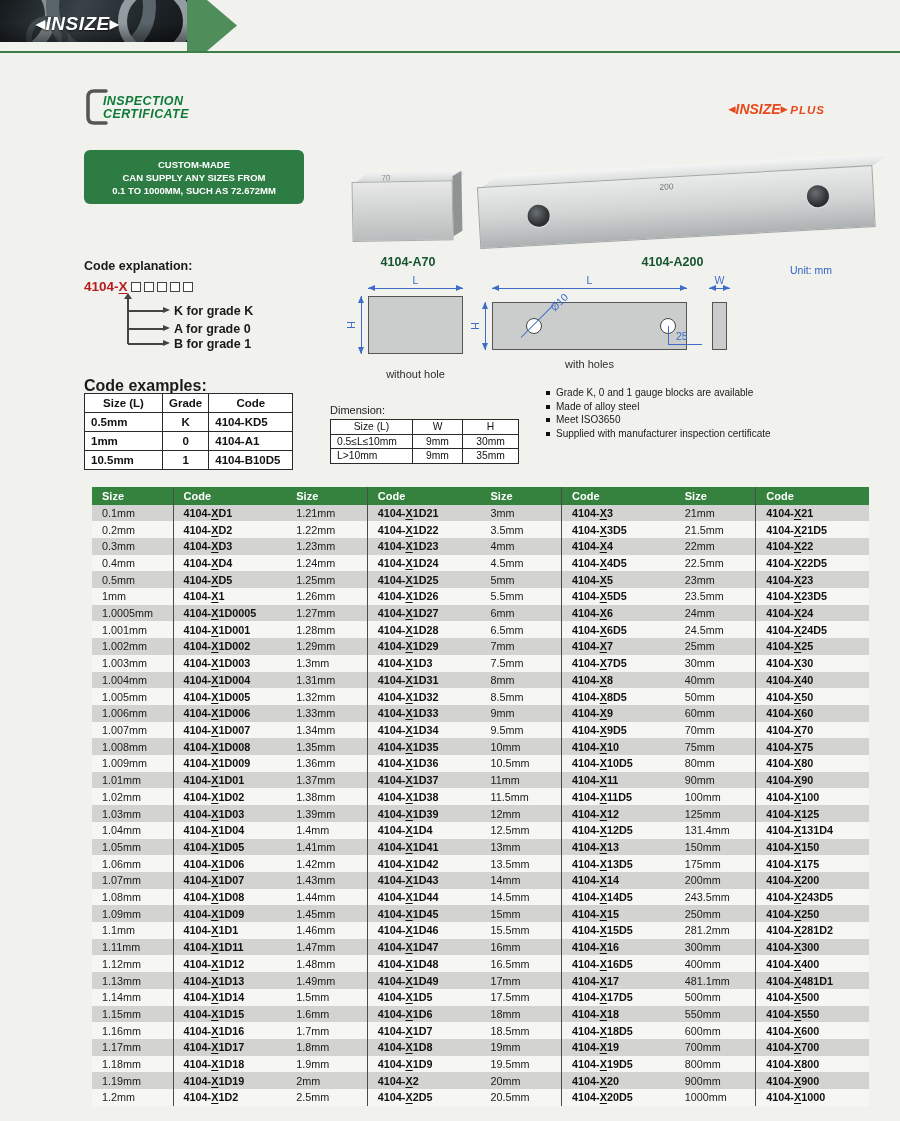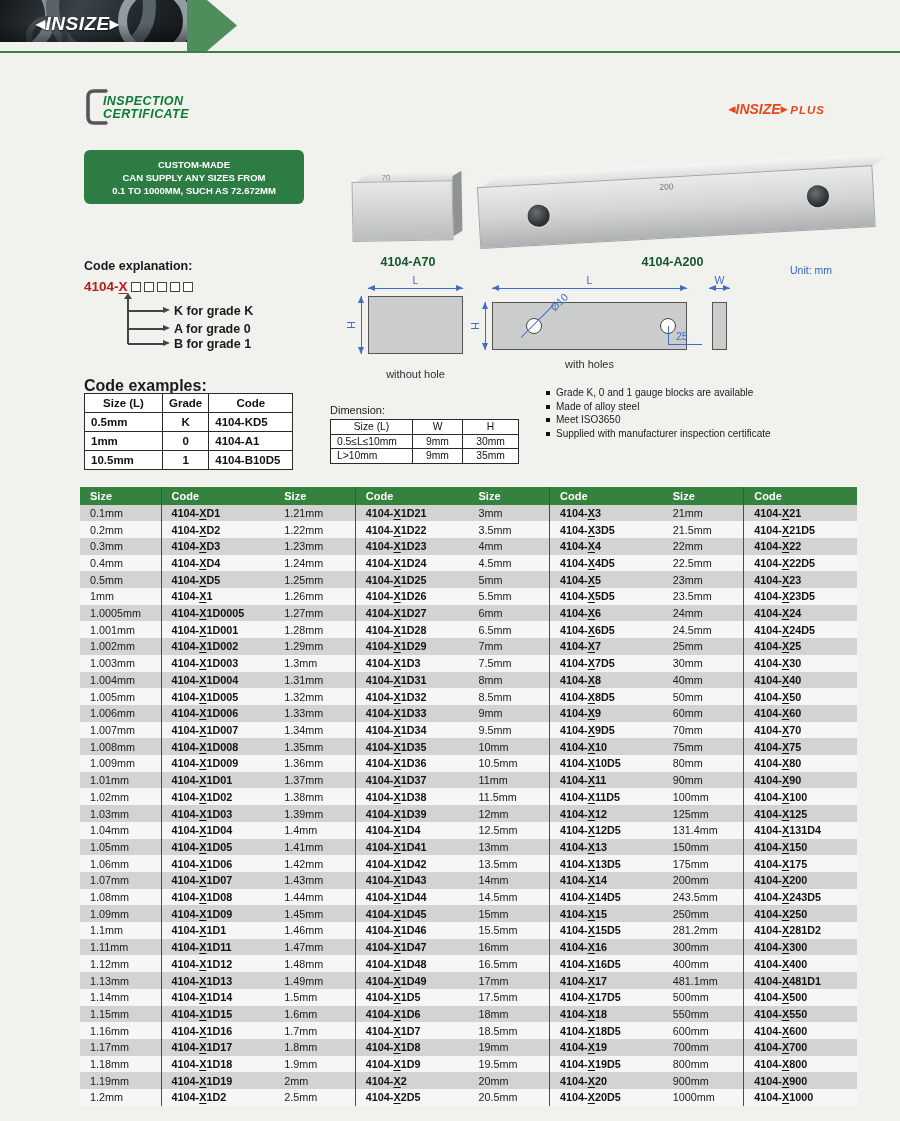--- a/index.html
+++ b/index.html
@@ -112,21 +112,21 @@
   #dimension-table th:nth-child(1), #dimension-table td:nth-child(1) { width:82px; }
   #dimension-table th:nth-child(2), #dimension-table td:nth-child(2) { width:50px; text-align:center; }
   #dimension-table th:nth-child(3), #dimension-table td:nth-child(3) { width:56px; text-align:center; }
 
   
   .features { position:absolute; left:546px; top:386px; width:334px; list-style:none; }
   .features li { display:flex; font-size:10px; line-height:13.6px; color:#1a1a1a; }
   .blt { flex:0 0 4px; width:4px; height:4px; background:#111; margin:5px 6px 0 0; }
 
   
-  .size-tables { position:absolute; left:80px; top:487px; width:777px; display:flex; }
+  .size-tables { position:absolute; left:92px; top:487px; width:777px; display:flex; }
   .stable { flex:1; }
   .srow { display:flex; height:16.71px; background:#f6f7f4; }
   .srow.dark { background:#d3d4d1; }
   .srow.shead { height:17.5px; background:#35823f; }
   .scell { display:flex; align-items:center; padding-left:10px; font-size:10.8px; color:#1a1a1a; overflow:hidden; }
   .c-size { width:42%; border-right:1px solid #4b4b4b; }
   .c-code { width:58%; font-weight:bold; color:#111; }
   .shead .scell { color:#fff; font-weight:bold; font-size:11px; }
 </style>
 </head>

